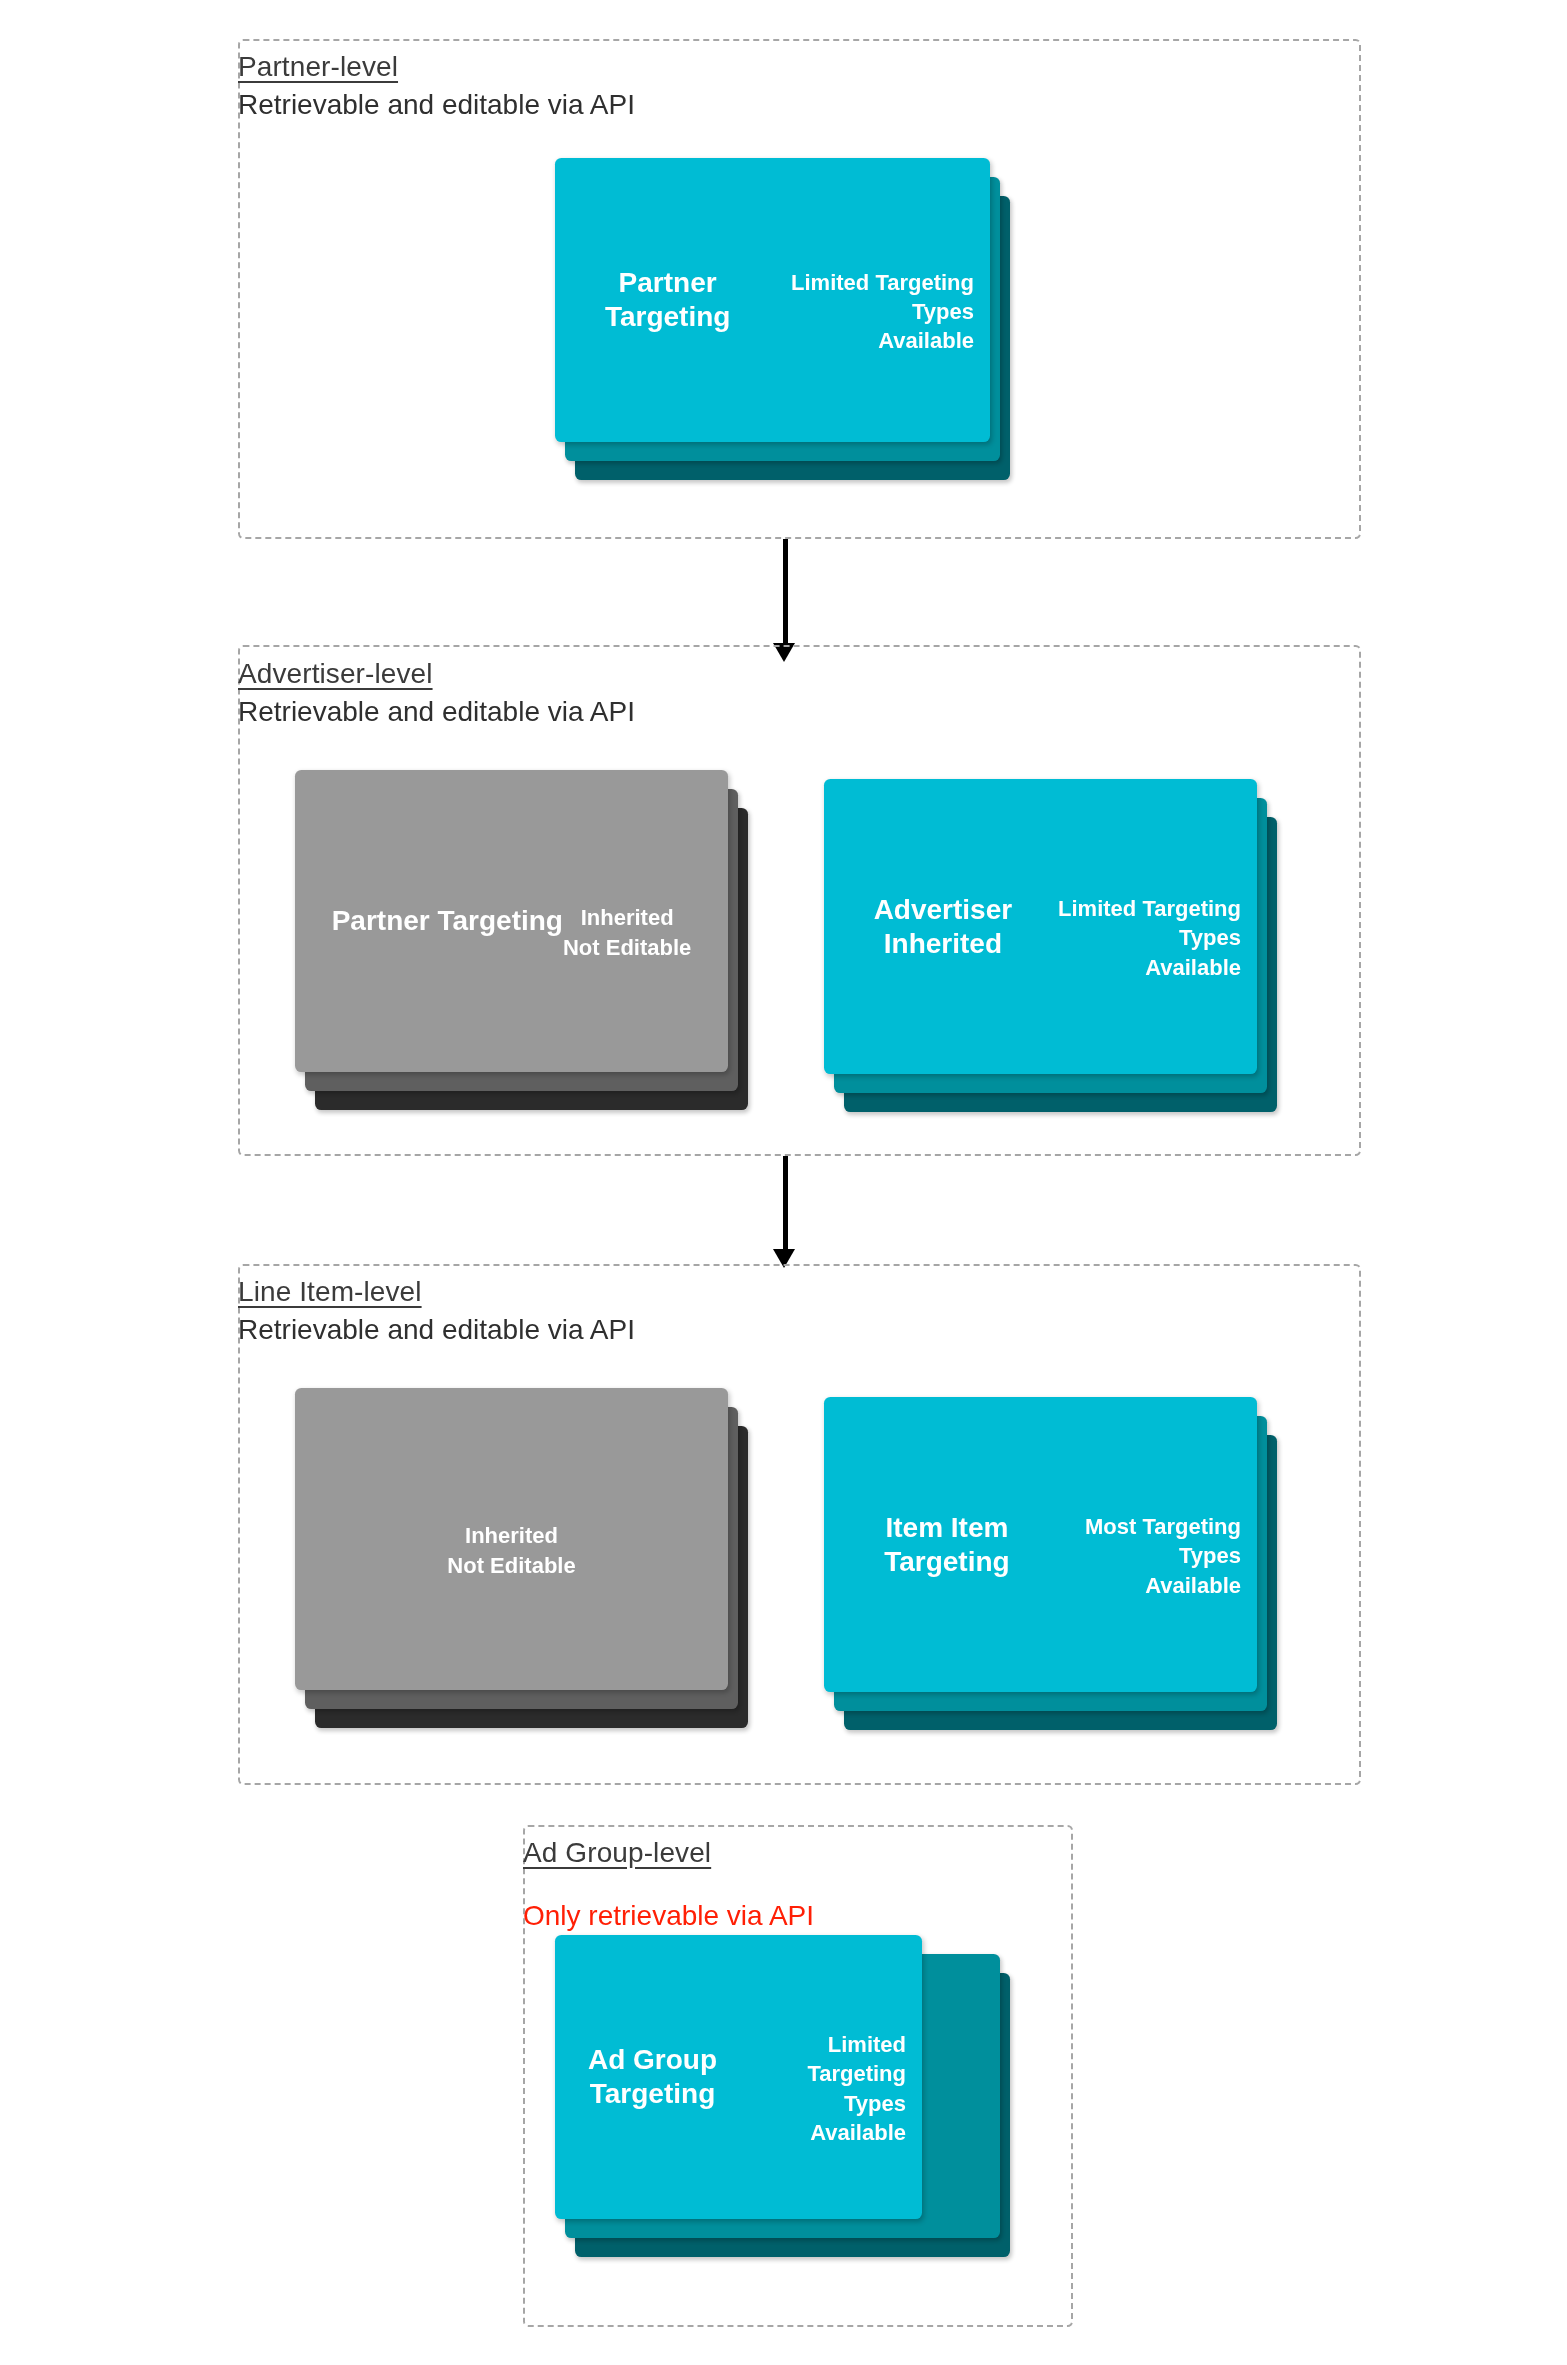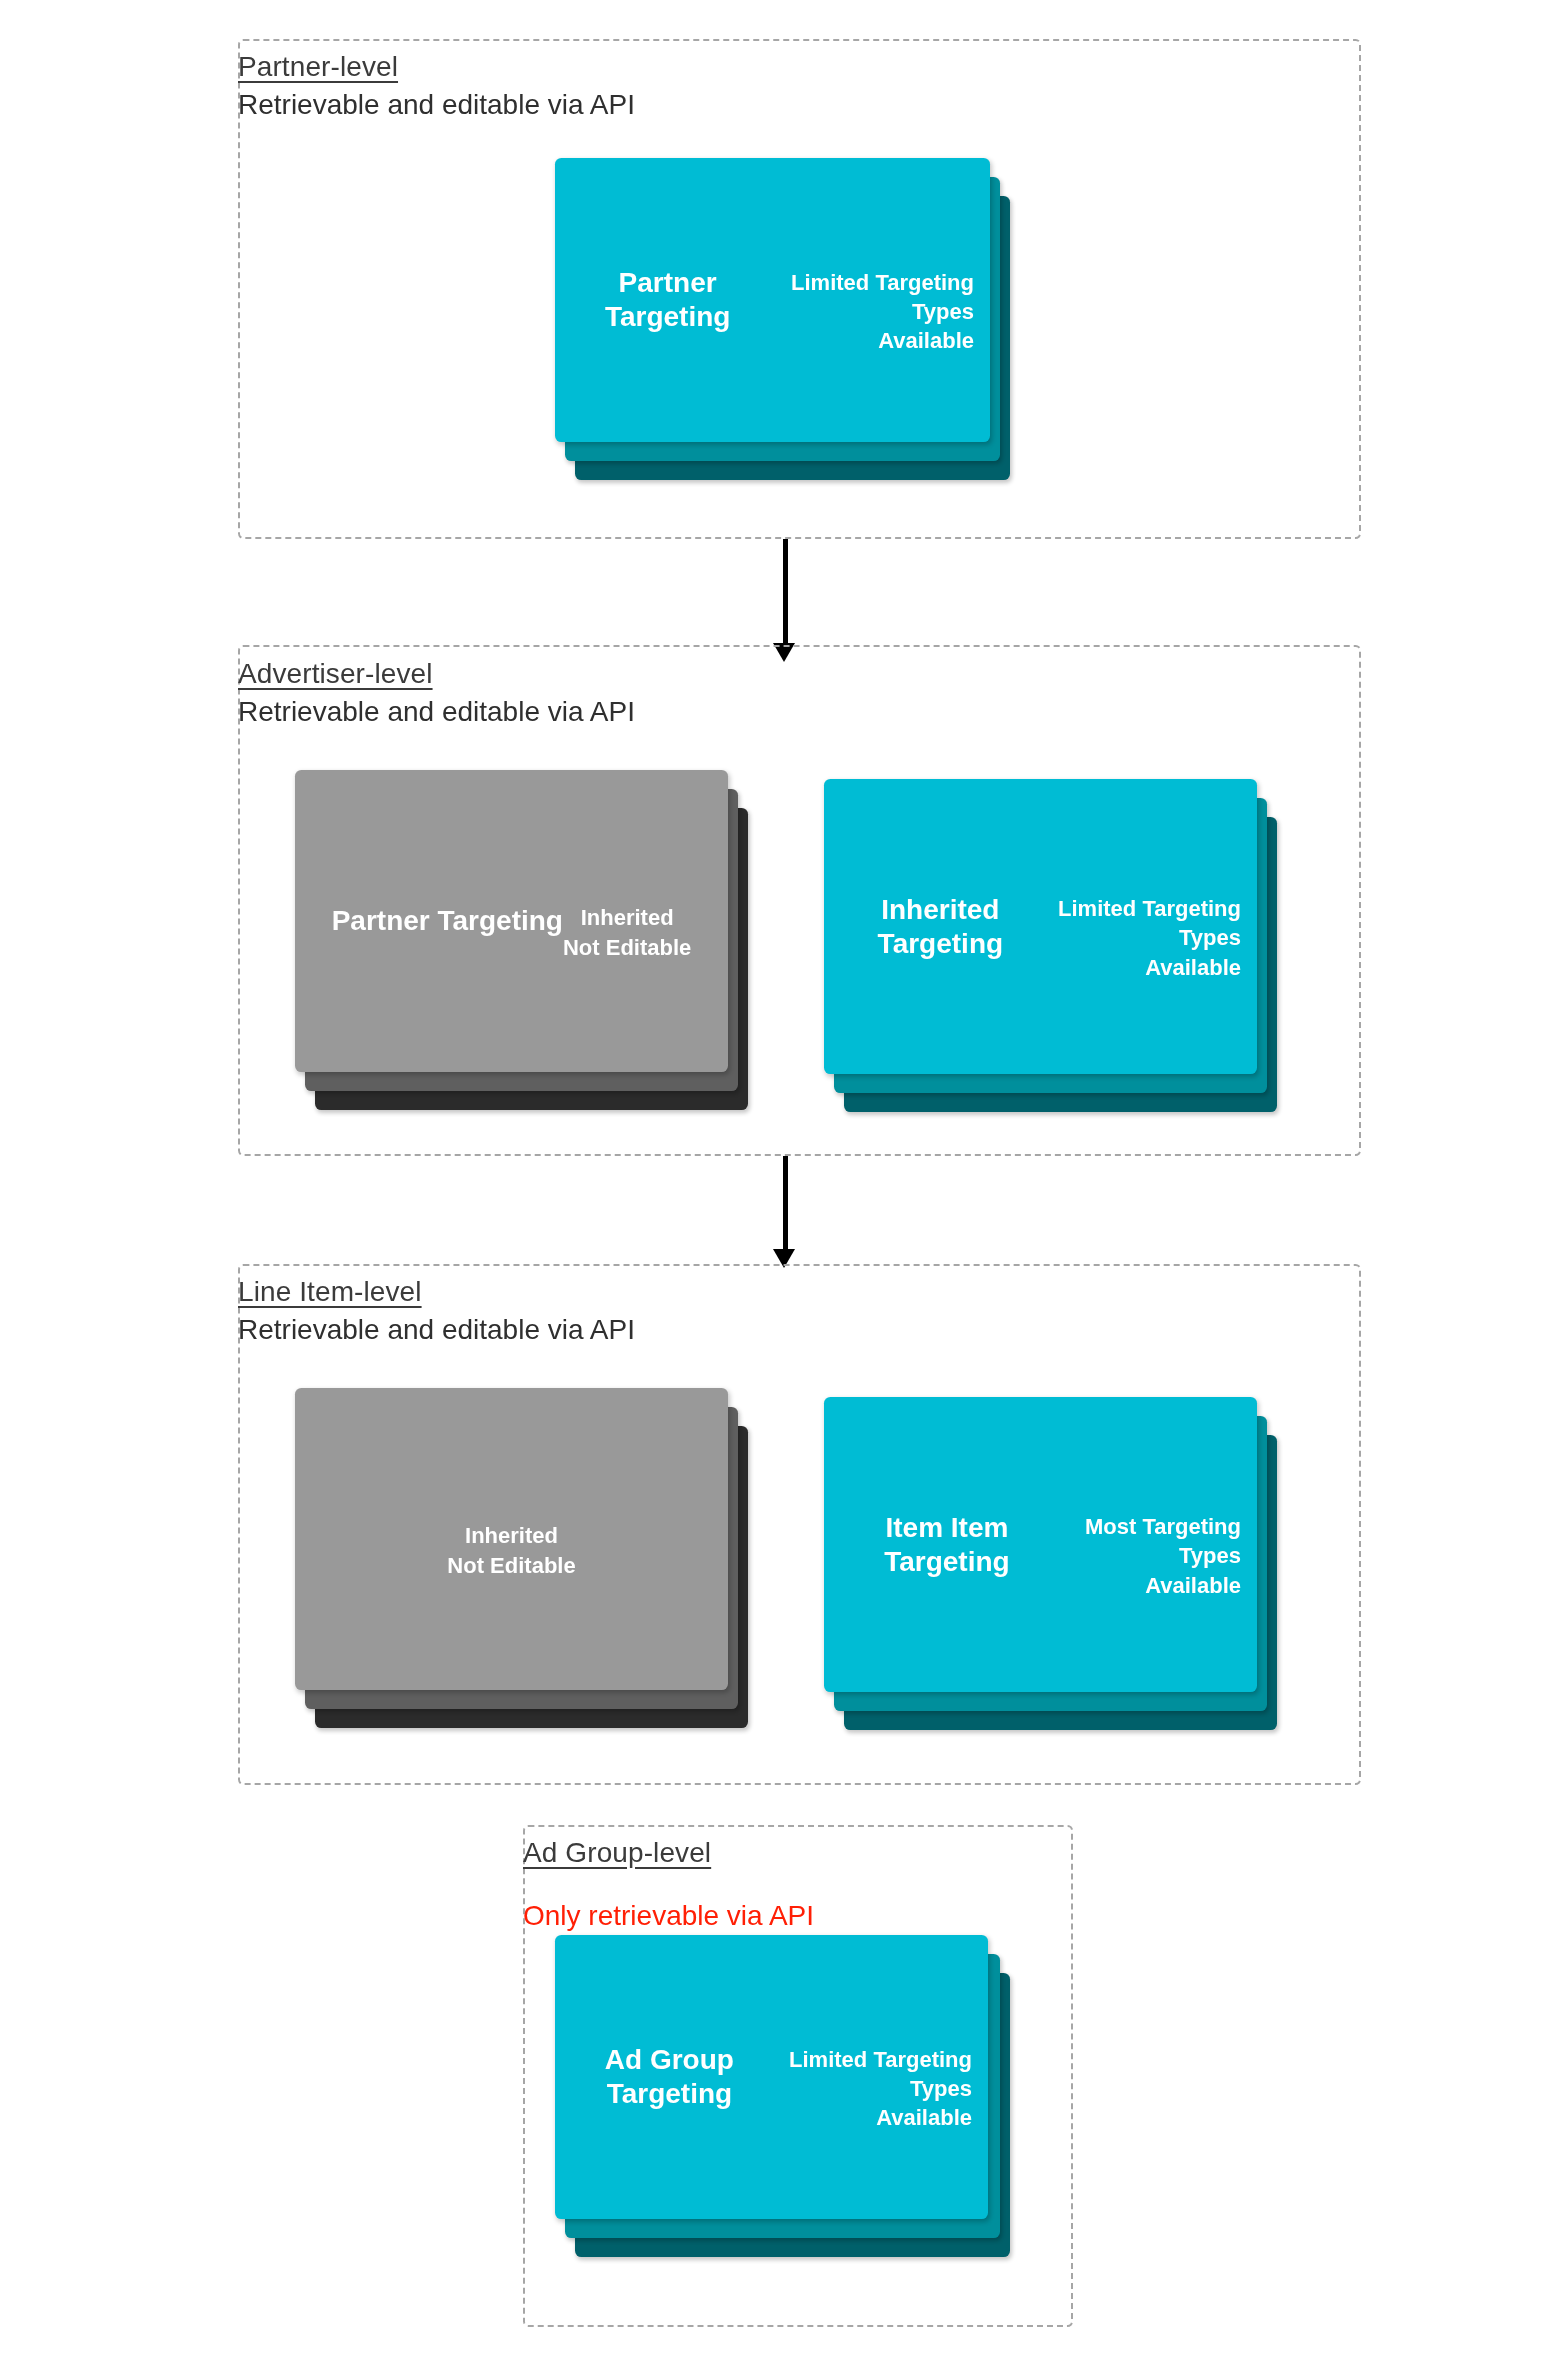--- a/index.html
+++ b/index.html
@@ -185,21 +185,21 @@
         <span>Inherited</span><br>
         <span>Not Editable</span>
       </p>
     </div>
   </div>
 
   <div class="stack cy" style="left:824px; top:779px; width:433px; height:295px;">
     <div class="layer back" style="width:433px; height:295px;"></div>
     <div class="layer mid" style="width:433px; height:295px;"></div>
     <div class="layer front" style="width:433px; height:295px;">
-      <p class="card-title">Inherited Targeting</p>
+      <p class="card-title">Advertiser Inherited</p>
       <p class="card-note u">
         <span>Limited Targeting Types</span><br>
         <span>Available</span>
       </p>
     </div>
   </div>
 
   <div class="arrow" style="left:785px; top:1156px; height:112px;">
     <div class="shaft" style="height:96px;"></div>
     <div class="head" style="top:93px;"></div>
@@ -238,21 +238,21 @@
   <div class="level-box" style="left:523px; top:1825px; width:550px; height:502px;"></div>
 
   <div class="level-head" style="left:523px; top:1836px; width:550px;">
     <span class="level-title">Ad Group-level</span>
     <span class="level-sub alert">Only retrievable via API</span>
   </div>
 
   <div class="stack cy" style="left:555px; top:1935px; width:435px; height:284px;">
     <div class="layer back" style="width:435px; height:284px;"></div>
     <div class="layer mid" style="width:435px; height:284px;"></div>
-    <div class="layer front" style="width:433px; height:284px;gap:16px;">
+    <div class="layer front" style="width:367px; height:284px;gap:16px;">
       <p class="card-title">Ad Group Targeting</p>
       <p class="card-note u">
         <span>Limited Targeting Types</span><br>
         <span>Available</span>
       </p>
     </div>
   </div>
 
 </div>
 

